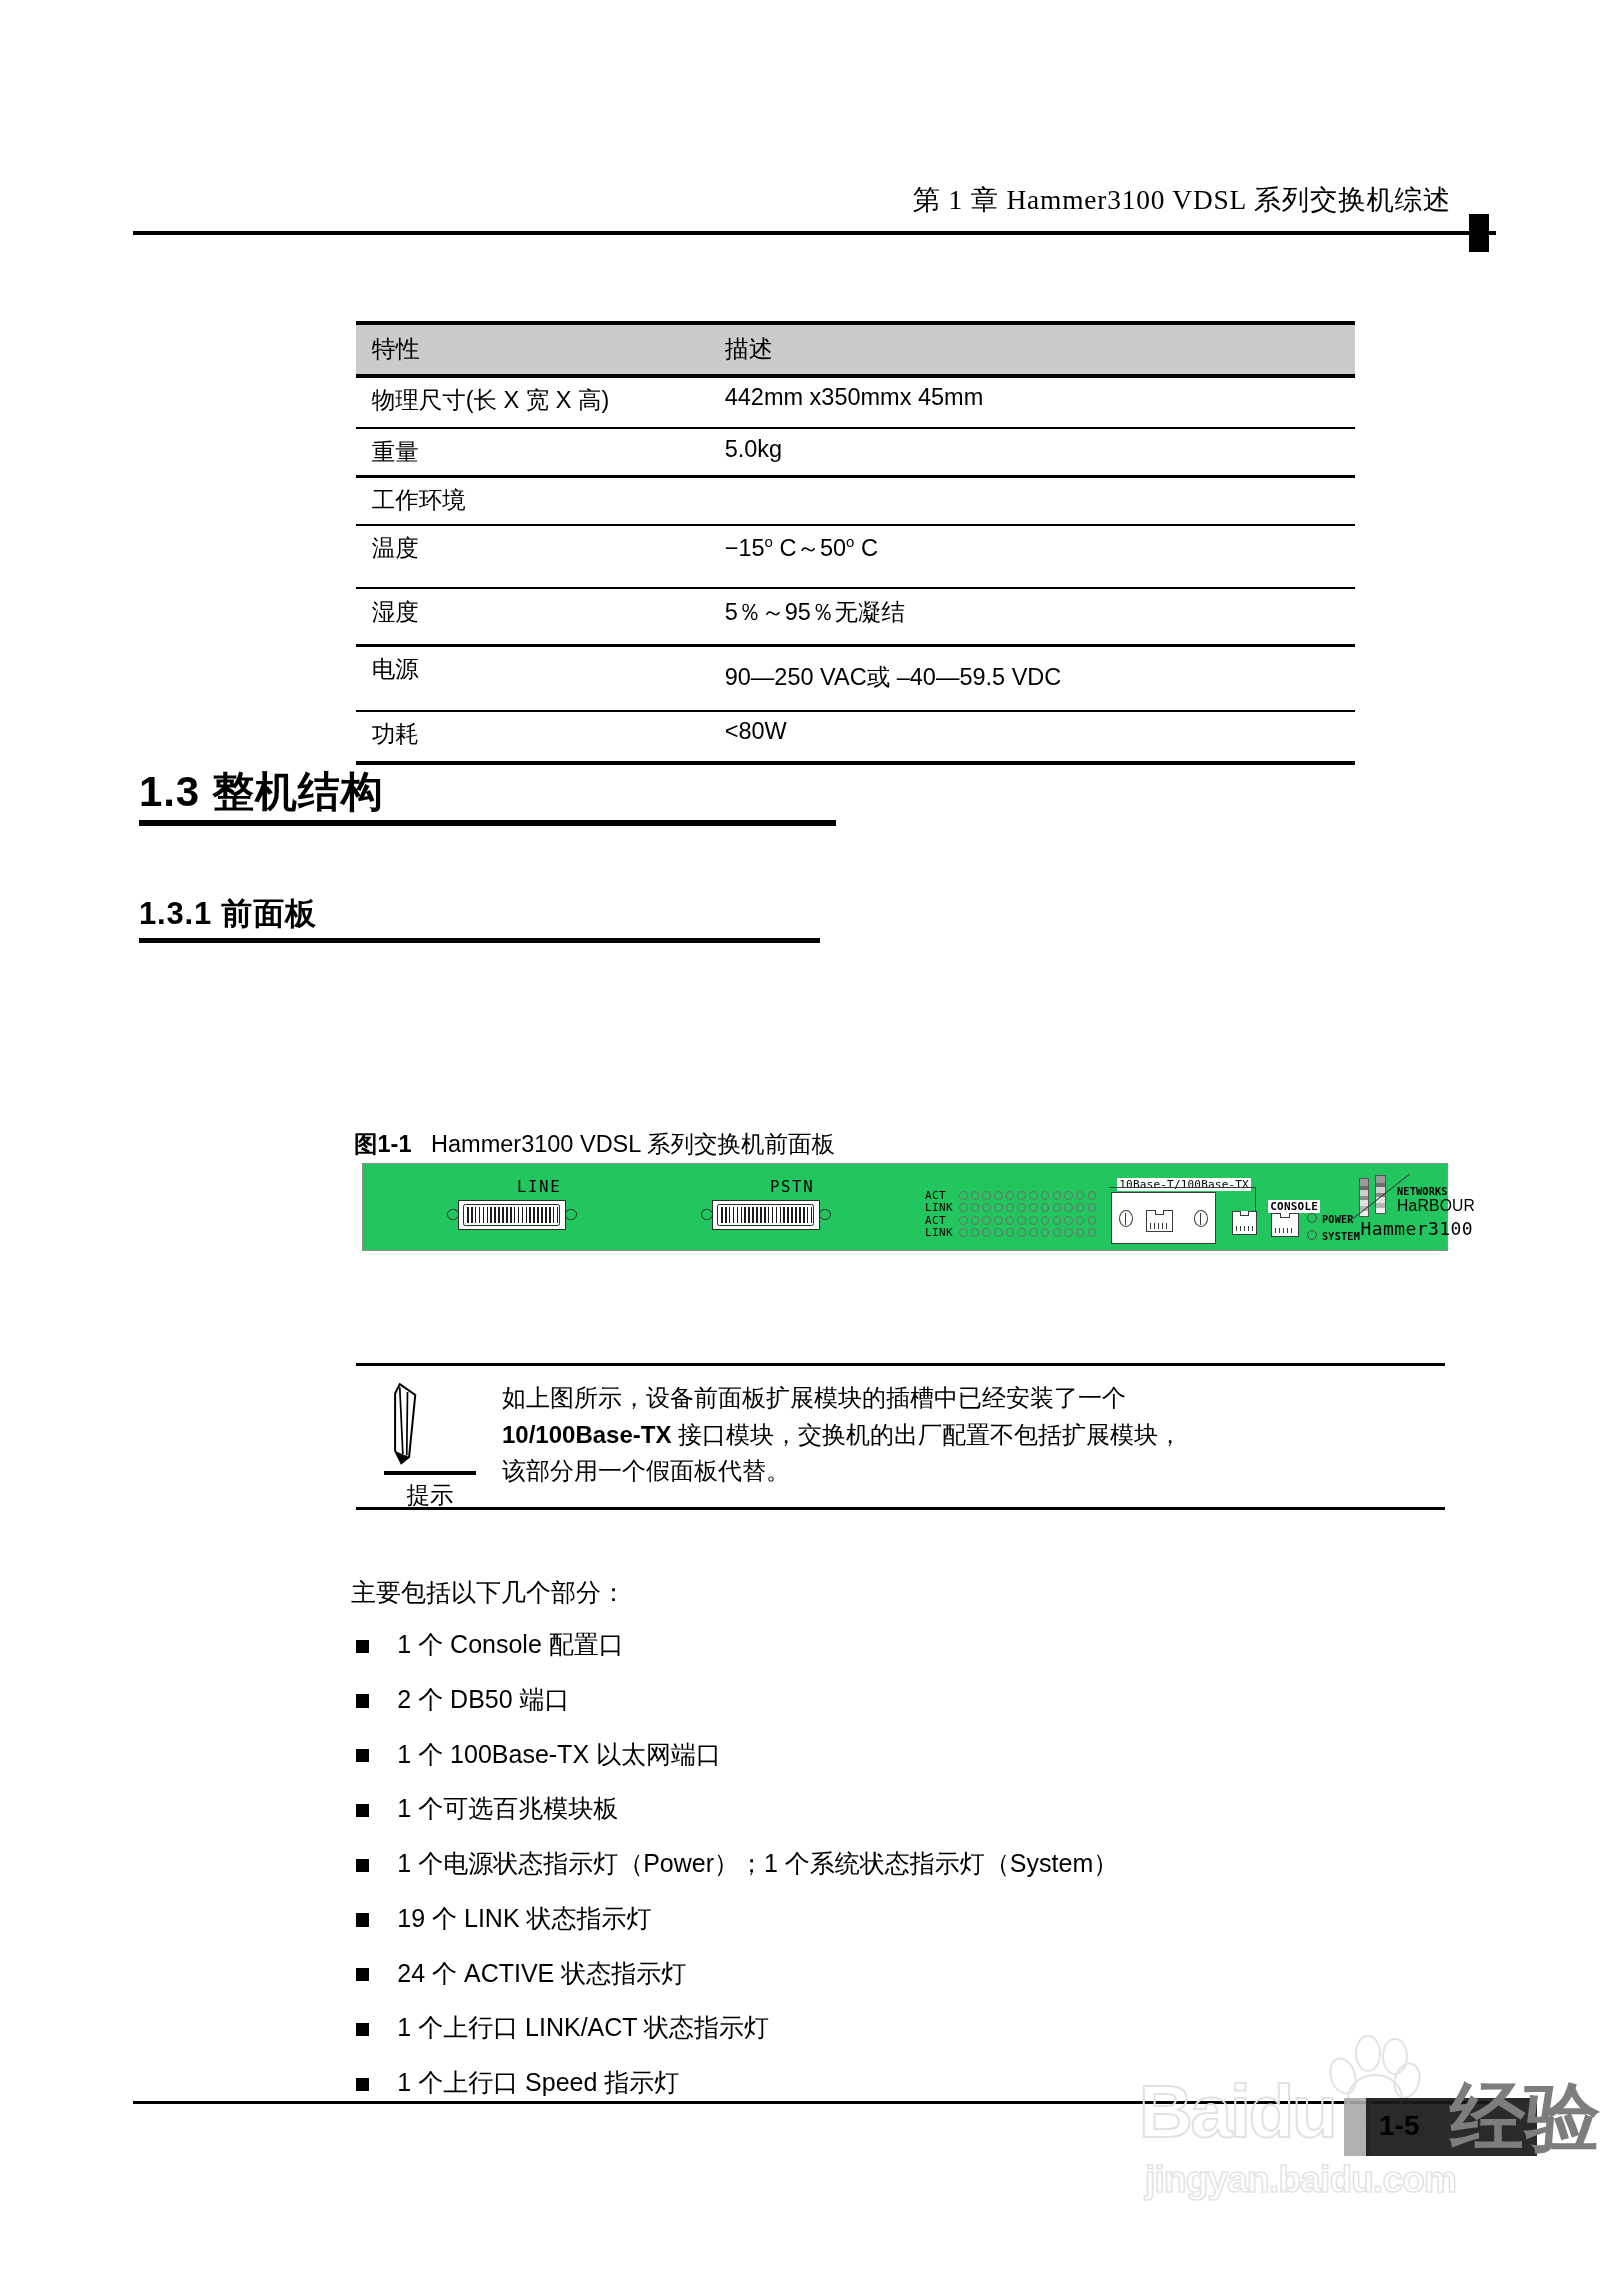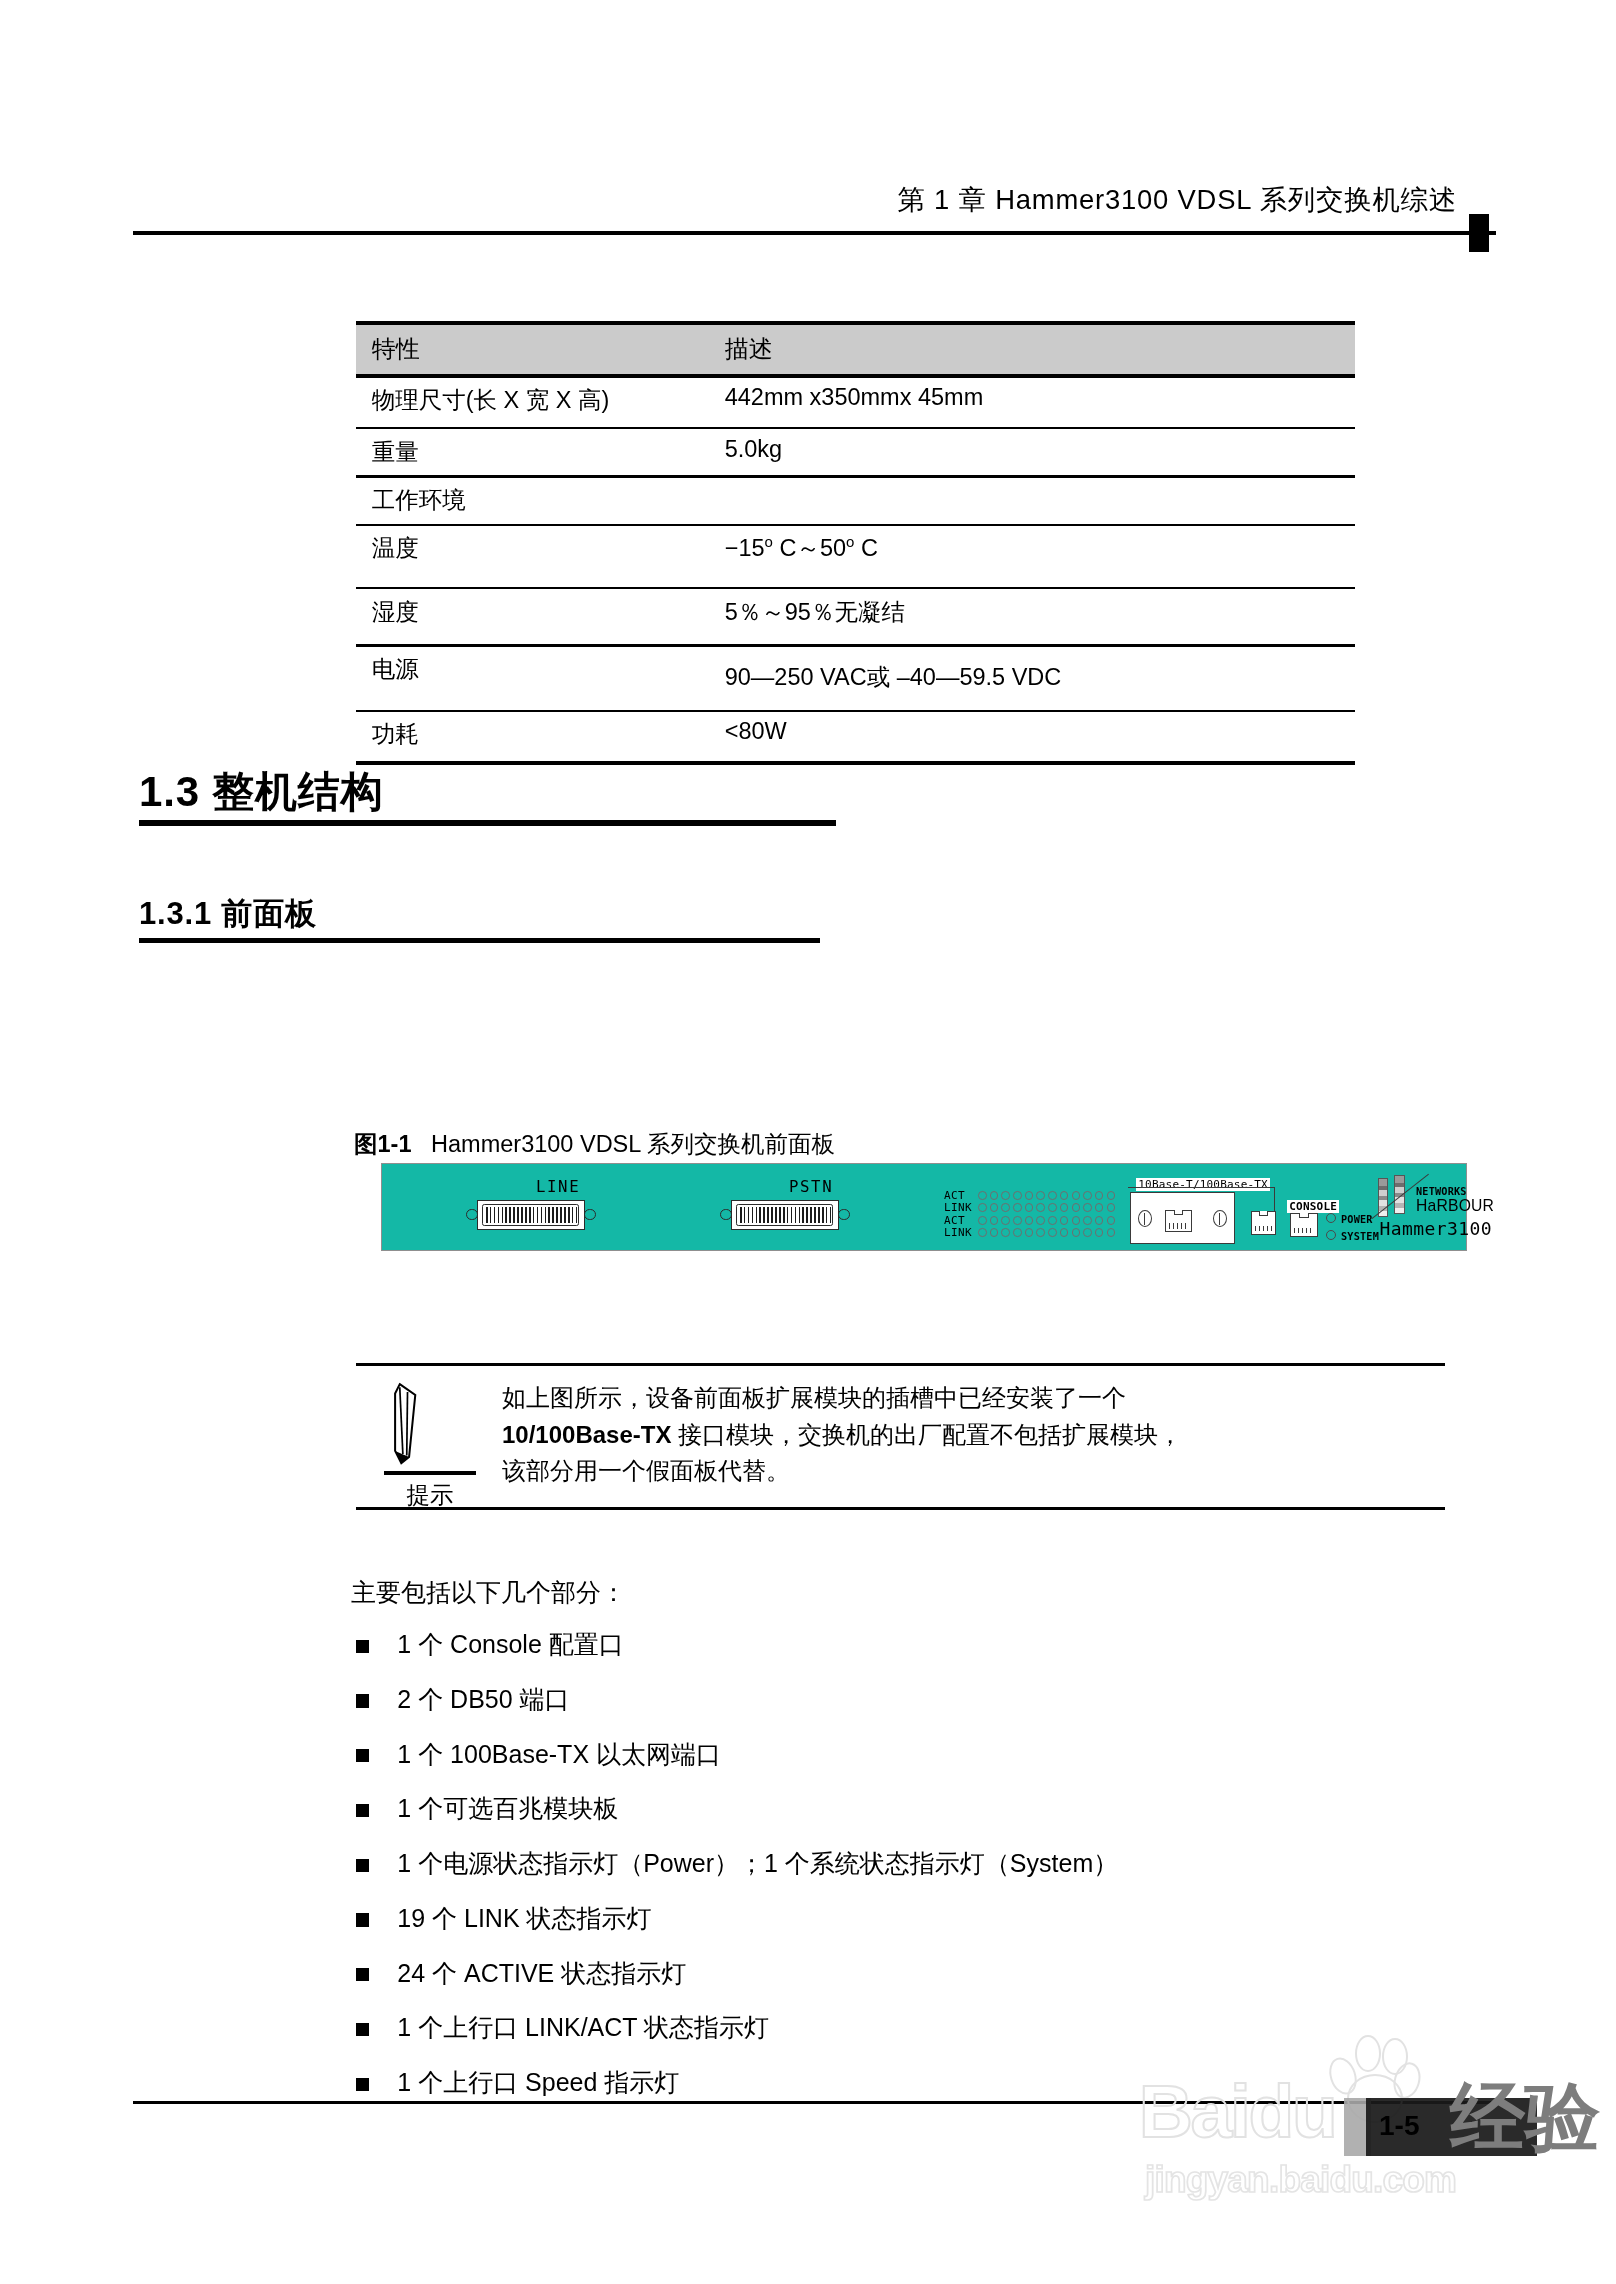--- a/index.html
+++ b/index.html
@@ -9,23 +9,23 @@
     font-family:"Liberation Sans","DejaVu Sans",sans-serif;
     color:#000000;
     position:relative;
     overflow:hidden;
   }
   .page{position:absolute;inset:0;}
 
   
   .hdr{position:absolute;left:133px;top:182px;width:1363px;height:63px;}
   .hdr-text{
-    position:absolute;right:39px;top:0;
+    position:absolute;right:45px;top:0;
     font-size:27.4px;letter-spacing:0.8px;white-space:nowrap;
-    font-family:Liberation Sans, sans-serif;
+    font-family:Liberation Serif, serif;
   }
   .hdr-rule{position:absolute;left:0;top:49px;width:1363px;height:3.9px;background:#000;}
   .hdr-block{position:absolute;left:1336px;top:32px;width:20.4px;height:38px;background:#000;}
 
   
   .tbl{position:absolute;left:356px;top:321px;width:999px;}
   .tbl .rule-thick{height:3.9px;background:#000;width:100%;}
   .tbl .rule-thin{height:2.3px;background:#000;width:100%;}
   .trow{display:flex;width:100%;position:relative;}
   .tc1{width:364px;flex:0 0 364px;padding:6.3px 0 7.8px 15.7px;box-sizing:border-box;font-size:23.5px;}
@@ -50,21 +50,21 @@
   
   .para{position:absolute;font-size:25px;white-space:nowrap;}
   .p-intro{left:354px;top:1014px;}
   .p-figcap{left:354px;top:1128px;font-size:23.5px;}
   .p-figcap b{font-weight:bold;}
   .p-lead{left:351px;top:1576px;font-size:25px;}
 
   
   .panel{
     position:absolute;left:362px;top:1163px;width:1086px;height:88px;
-    border:1.6px solid #8f8f8f;background:#14b8a6;box-sizing:border-box;margin-left:19px;
+    border:1.6px solid #8f8f8f;background:#22c55e;box-sizing:border-box;
   }
   .pl{position:absolute;}
   .conn-label{font-family:"DejaVu Sans Mono","Liberation Mono",monospace;font-size:15.7px;letter-spacing:1.6px;}
 
   
   .db50{position:absolute;width:130px;height:30px;}
   .db50 .body{position:absolute;left:11px;top:0;width:108px;height:30px;border:1.2px solid #2b2b2b;box-sizing:border-box;background:#fff;}
   .db50 .inner{position:absolute;left:16.4px;top:3.9px;width:97px;height:22px;border:1.2px solid #2b2b2b;box-sizing:border-box;border-radius:2.3px;background:#fff;}
   .db50 .pins{position:absolute;left:19.6px;top:7px;width:91px;height:15.7px;
     background:repeating-linear-gradient(to right,#1b1b1b 0 1.6px,transparent 1.6px 3.9px);}

